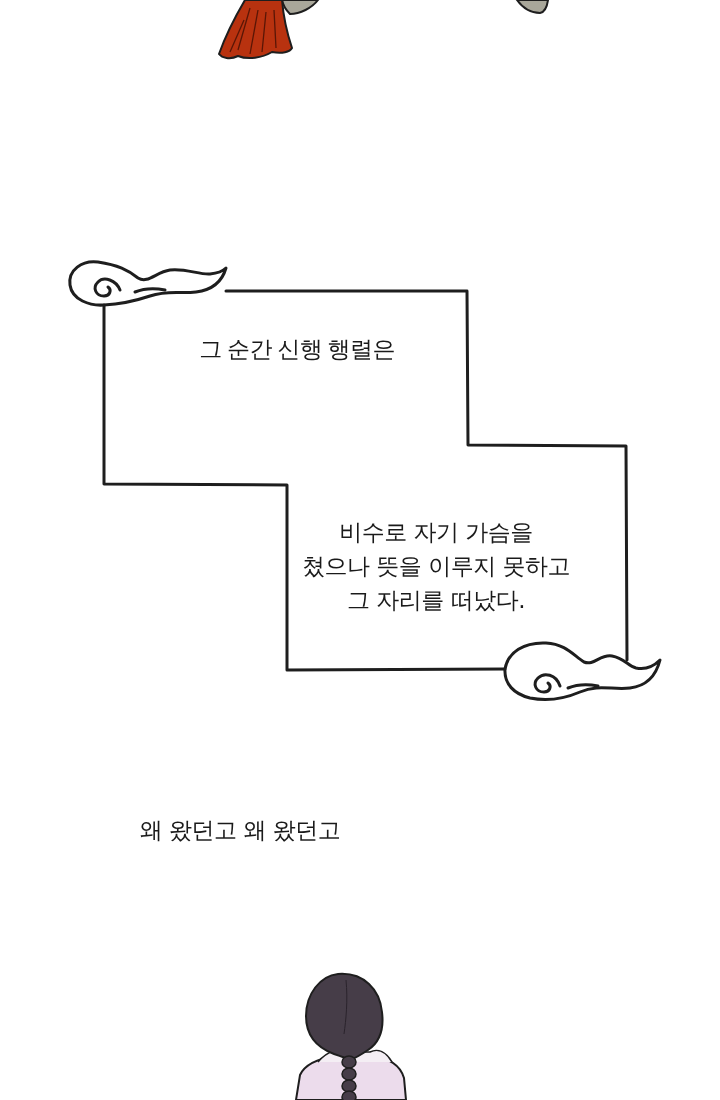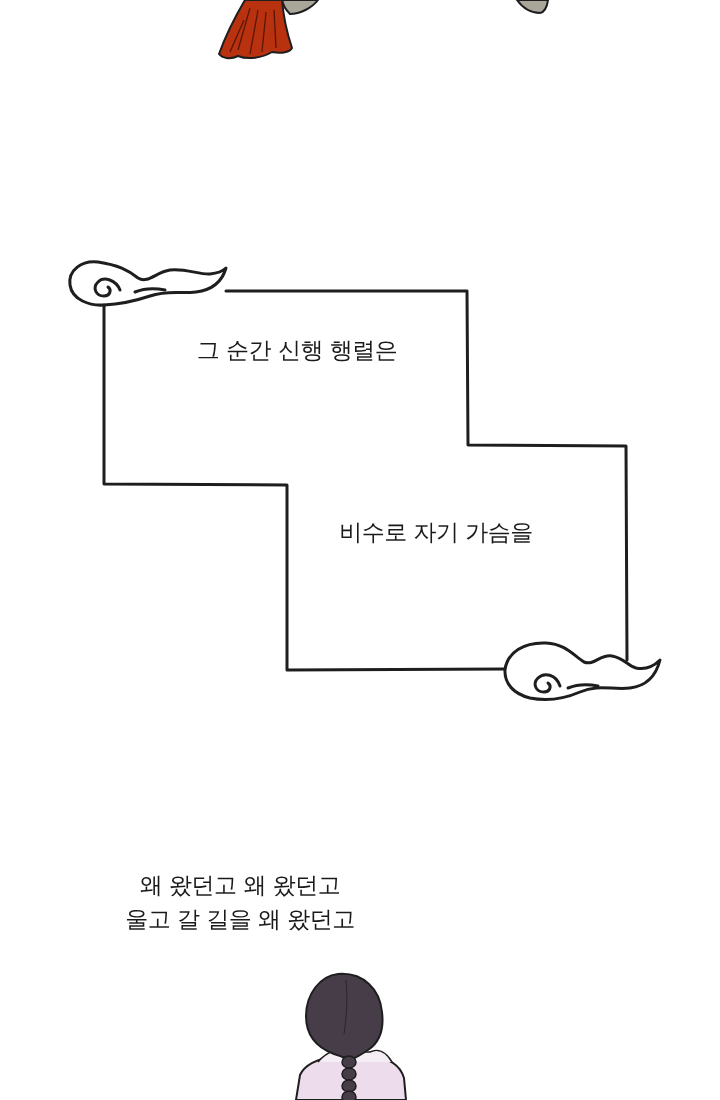--- a/index.html
+++ b/index.html
@@ -32,31 +32,32 @@
     <path d="M104,305 C90,306 72,300 70,285 C68,270 82,260 98,262 C118,265 128,270 138,278 C148,284 156,272 170,270 C185,268 200,275 210,274 C220,273 224,270 226,268 C222,282 212,290 196,292 C180,294 168,290 150,296 C138,300 125,304 104,305 Z"></path>
     <path d="M120,290 C116,280 104,276 98,282 C92,288 96,296 104,296 C110,296 112,290 108,287"></path>
     <path d="M135,292 C145,288 155,288 165,290"></path>
 
     <path d="M505,669 C508,652 524,642 546,643 C566,644 574,656 584,662 C594,666 600,654 612,656 C624,658 628,666 636,668 C646,670 654,666 660,660 C656,676 646,686 630,688 C612,690 598,684 580,692 C566,698 550,702 530,698 C514,694 504,684 505,669 Z"></path>
     <path d="M560,686 C556,674 544,672 538,678 C532,684 536,692 544,692 C550,692 552,686 548,683"></path>
     <path d="M568,688 C578,684 588,684 598,686"></path>
   </g>
 </svg>
 
-<div class="caption" style="left:112px; top:333px; width:370px;">
+<div class="caption" style="left:112px; top:333px; width:370px;font-family:Liberation Serif, serif;">
   <div>그 순간 신행 행렬은</div>
 </div>
 
 <div class="caption" style="left:288px; top:515px; width:296px;">
   <div>비수로 자기 가슴을</div>
+  <div>쳤으나 뜻을 이루지 못하고</div>
+  <div>그 자리를 떠났다.</div>
 </div>
 
-<div class="caption" style="left:90px; top:868px; width:300px;">
+<div class="caption" style="left:90px; top:813px; width:300px;">
   <div>왜 왔던고 왜 왔던고</div>
-  <div>울고 갈 길을 왜 왔던고</div>
 </div>
 
 <svg width="720" height="1100" viewBox="0 0 720 1100" style="pointer-events:none;">
 
   <path d="M296,1100 L300,1075 C306,1062 322,1058 336,1056 L372,1056 C388,1058 400,1064 404,1078 L406,1100 Z" fill="#ecdcec" stroke="#1e1e1e" stroke-width="2"></path>
 
   <path d="M318,1062 C328,1050 340,1048 348,1052 L370,1052 C378,1048 386,1052 392,1062" fill="#f4eef4" stroke="#1e1e1e" stroke-width="1.5"></path>
 
   <path d="M338,974 C320,976 306,994 306,1016 C306,1036 318,1048 334,1054 C340,1056 346,1058 350,1060 C356,1058 362,1054 368,1050 C380,1042 384,1028 382,1012 C380,990 364,972 338,974 Z" fill="#463d48" stroke="#1e1e1e" stroke-width="2"></path>
   <path d="M346,980 C348,1000 346,1020 344,1034" stroke="#2a232c" stroke-width="1" fill="none"></path>

